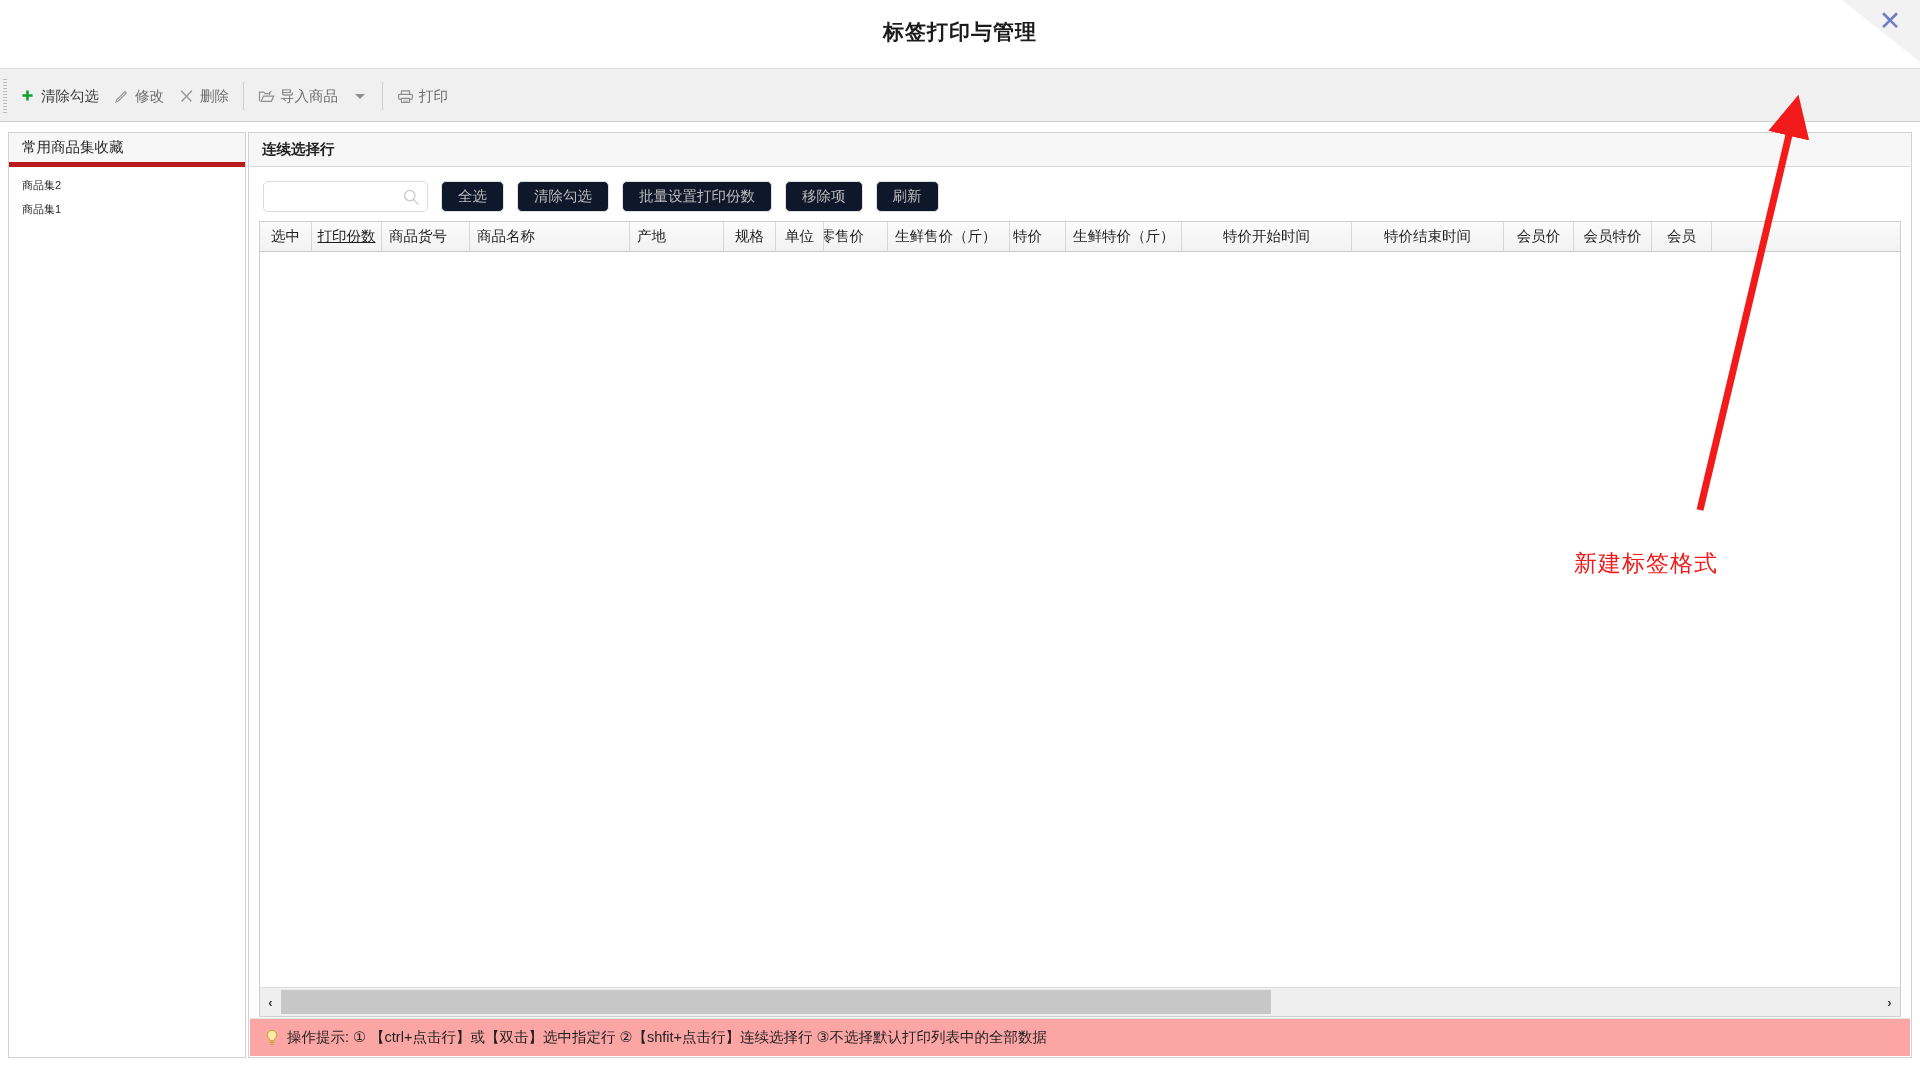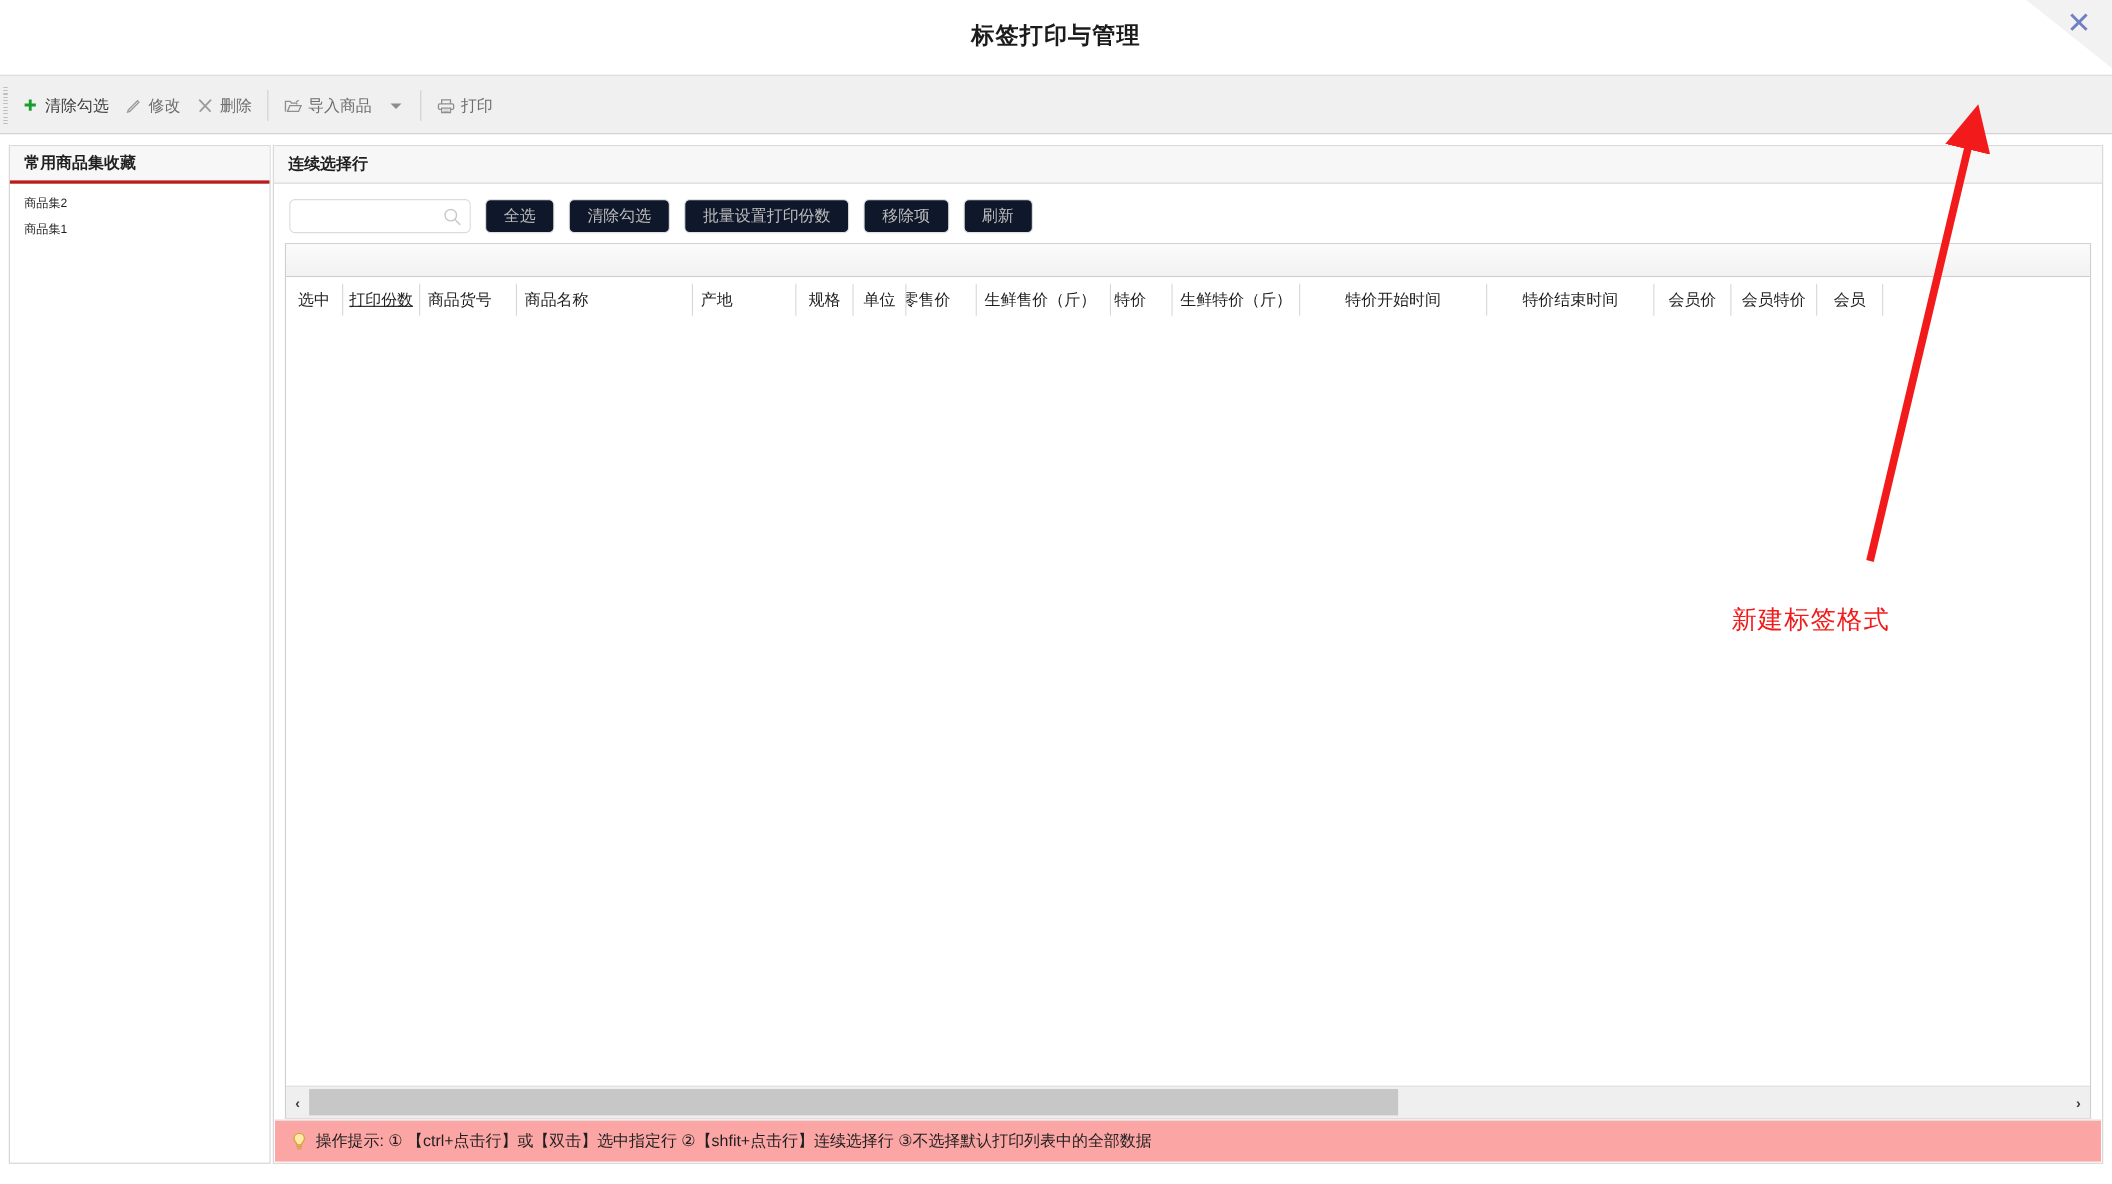--- a/index.html
+++ b/index.html
@@ -133,26 +133,26 @@
   .left-panel {
     position: absolute;
     left: 8px; top: 132px;
     width: 238px; height: 926px;
     background: #ffffff;
     border: 1px solid #d2d2d2;
   }
   .left-panel-header {
     height: 34px;
     background: #f7f7f7;
-    border-bottom: 3px solid #b91c1c;
+    border-bottom: 5px solid #b91c1c;
     display: flex;
     align-items: center;
     padding-left: 13px;
     font-size: 14.5px;
-    font-weight: bold;
+    font-weight: normal;
     color: #1f1f1f;
   }
   .fav-list { padding: 6px 0 0 0; }
   .fav-item {
     height: 24px;
     line-height: 24px;
     padding-left: 13px;
     font-size: 11px;
     color: #1f1f1f;
     cursor: pointer;
@@ -243,21 +243,20 @@
     align-items: center;
     justify-content: center;
     height: 29px;
     font-size: 14.5px;
     color: #1f1f1f;
     border-right: 1px solid #d7d7d7;
     white-space: nowrap;
     overflow: hidden;
     flex: none;
     cursor: pointer;
-    margin-top: 36px;
   }
   .gh.left { justify-content: flex-start; padding-left: 7px; }
   .gh.right { justify-content: flex-end; padding-right: 23px; }
   .grid-body {
     height: 735px;
     background: #ffffff;
   }
 
   
   .hscroll {

